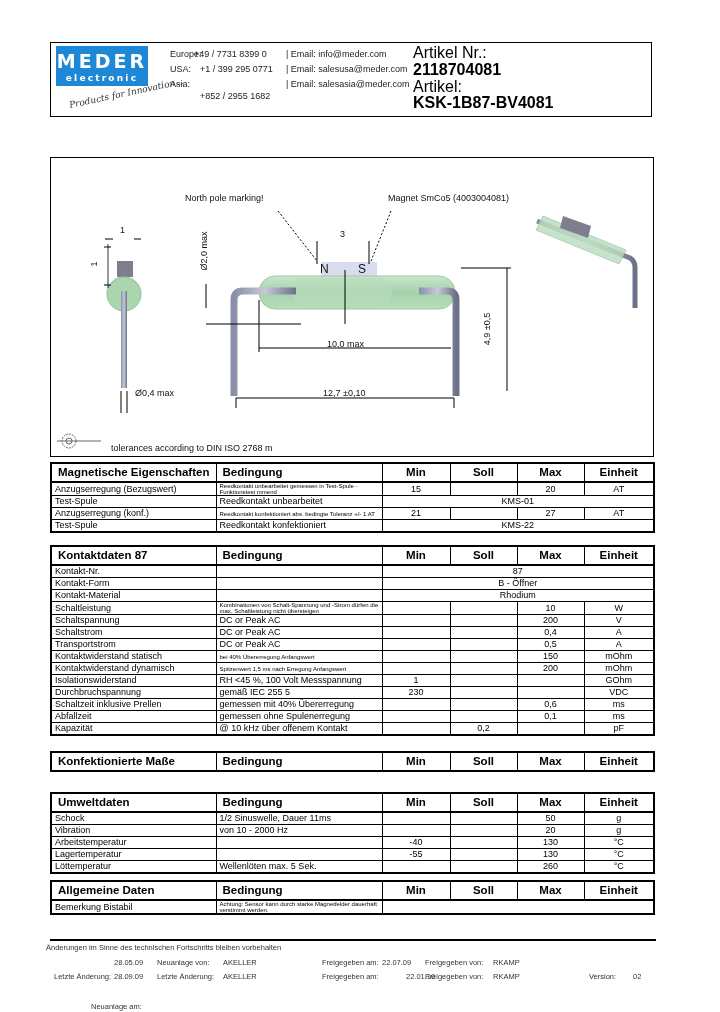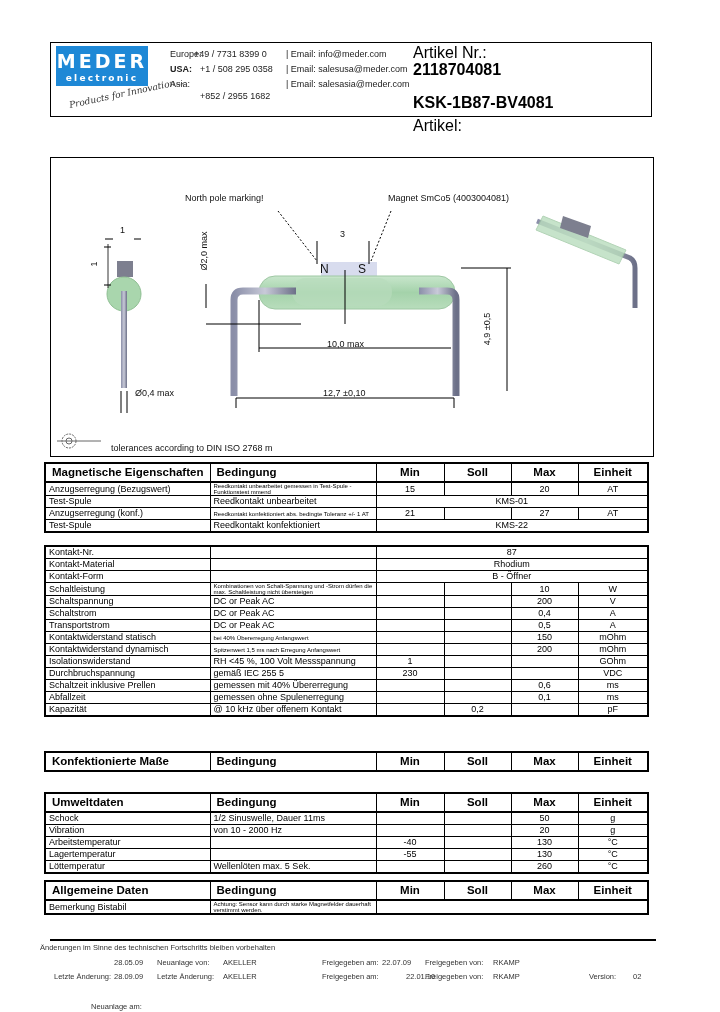--- a/index.html
+++ b/index.html
@@ -14,21 +14,21 @@
   .slogan { left:68px; top:88px; font-family:"DejaVu Serif", serif; font-style:italic; font-size:9px; color:#333; transform:rotate(-12deg); line-height:10px; }
   .contact { font-size:9px; color:#222; line-height:11px; }
   .art { font-size:16px; line-height:12px; }
   .art.b { font-weight:bold; }
 
   
   .drawing { left:50px; top:157px; width:604px; height:300px; border:1px solid #000; box-sizing:border-box; }
   .dlabel { font-size:9px; color:#111; white-space:nowrap; }
 
   
-  table.spec { position:absolute; left:44px; width:603px; border-collapse:collapse; table-layout:fixed; }
+  table.spec { position:absolute; left:50px; width:603px; border-collapse:collapse; table-layout:fixed; }
   table.spec td, table.spec th { border:1px solid #000; padding:0 3px; font-size:9px; line-height:11px; height:11px; overflow:hidden; white-space:nowrap; }
   table.spec th { font-size:11.5px; font-weight:bold; height:17px; text-align:center; border-top:2px solid #000; border-bottom:2px solid #000; }
   table.spec th.left { text-align:left; padding-left:6px; }
   table.spec td.c { text-align:center; }
   table.spec td.small { font-size:6px; line-height:6px; white-space:normal; }
   table.spec { border:2px solid #000; }
 
   
   .footer-line { left:50px; top:939px; width:606px; height:0; border-top:2px solid #000; }
   .ft { font-size:7.5px; color:#333; white-space:nowrap; }
@@ -39,30 +39,30 @@
 <div class="abs header-box"></div>
 <div class="abs logo">
   <div class="l1">MEDER</div>
   <div class="l2">electronic</div>
 </div>
 <div class="abs slogan">Products for Innovation...</div>
 
 <div class="abs contact" style="left:170px;top:49px;">Europe:</div>
 <div class="abs contact" style="left:194px;top:49px;">+49 / 7731 8399 0</div>
 <div class="abs contact" style="left:286px;top:49px;">| Email: info@meder.com</div>
-<div class="abs contact" style="left:170px;top:64px;font-weight:bold;">USA:</div>
-<div class="abs contact" style="left:200px;top:64px;">+1 / 508 295 0358</div>
+<div class="abs contact" style="left:170px;top:64px;">USA:</div>
+<div class="abs contact" style="left:200px;top:64px;">+1 / 399 295 0771</div>
 <div class="abs contact" style="left:286px;top:64px;">| Email: salesusa@meder.com</div>
 <div class="abs contact" style="left:170px;top:79px;">Asia:</div>
 <div class="abs contact" style="left:200px;top:79px;margin-top:12px;">+852 / 2955 1682</div>
 <div class="abs contact" style="left:286px;top:79px;">| Email: salesasia@meder.com</div>
 
 <div class="abs art" style="left:413px;top:47px;">Artikel Nr.:</div>
 <div class="abs art b" style="left:413px;top:64px;">2118704081</div>
-<div class="abs art" style="left:413px;top:81px;margin-top:39px;">Artikel:</div>
+<div class="abs art" style="left:413px;top:81px;">Artikel:</div>
 <div class="abs art b" style="left:413px;top:97px;">KSK-1B87-BV4081</div>
 
 <div class="abs drawing">
   <svg width="604" height="300" viewBox="0 0 604 300" style="position:absolute;left:0;top:0;">
     <defs>
       <linearGradient id="wire" x1="0" x2="1">
         <stop offset="0" stop-color="#8a8ea8"></stop>
           <stop offset="0.5" stop-color="#c8cad8"></stop>
           <stop offset="1" stop-color="#6c7088"></stop>
       </linearGradient>
@@ -180,34 +180,42 @@
 <table class="spec" style="top:545px;">
   <colgroup>
       <col style="width:165px">
       <col style="width:166px">
       <col style="width:68px">
       <col style="width:67px">
       <col style="width:67px">
       <col style="width:70px">
     </colgroup>
   <tbody>
+      <tr>
+    <th class="left">Kontaktdaten  87</th>
+    <th class="left">Bedingung</th>
+    <th>Min</th>
+    <th>Soll</th>
+    <th>Max</th>
+    <th>Einheit</th>
+  </tr>
   <tr>
     <td>Kontakt-Nr.</td>
     <td></td>
     <td class="c" colspan="4">87</td>
   </tr>
   <tr>
+    <td>Kontakt-Form</td>
+    <td></td>
+    <td class="c" colspan="4">B - Öffner</td>
+  </tr>
+  <tr>
     <td>Kontakt-Material</td>
     <td></td>
     <td class="c" colspan="4">Rhodium</td>
-  </tr>
-  <tr>
-    <td>Kontakt-Form</td>
-    <td></td>
-    <td class="c" colspan="4">B - Öffner</td>
   </tr>
   <tr>
     <td>Schaltleistung</td>
     <td class="small">Kombinationen von Schalt-Spannung und -Strom dürfen die max. Schaltleistung nicht übersteigen</td>
     <td class="c"></td>
     <td class="c"></td>
     <td class="c">10</td>
     <td class="c">W</td>
   </tr>
   <tr>
@@ -395,21 +403,21 @@
   </tr>
   <tr style="height:14px;">
     <td>Bemerkung Bistabil</td>
     <td class="small">Achtung: Sensor kann durch starke Magnetfelder dauerhaft verstimmt werden.</td>
     <td class="c" colspan="4"></td>
   </tr>
 </tbody>
   </table>
 
 <div class="abs footer-line"></div>
-<div class="abs ft" style="left:40px;top:943px;">Änderungen im Sinne des technischen Fortschritts bleiben vorbehalten</div>
+<div class="abs ft" style="left:46px;top:943px;">Änderungen im Sinne des technischen Fortschritts bleiben vorbehalten</div>
 
 <div class="abs ft" style="left:54px;top:1002px;padding-left:37px;">Neuanlage am:</div>
 <div class="abs ft" style="left:114px;top:958px;">28.05.09</div>
 <div class="abs ft" style="left:157px;top:958px;">Neuanlage von:</div>
 <div class="abs ft" style="left:223px;top:958px;">AKELLER</div>
 <div class="abs ft" style="left:322px;top:958px;">Freigegeben am:</div>
 <div class="abs ft" style="left:382px;top:958px;">22.07.09</div>
 <div class="abs ft" style="left:425px;top:958px;">Freigegeben von:</div>
 <div class="abs ft" style="left:493px;top:958px;">RKAMP</div>
 

